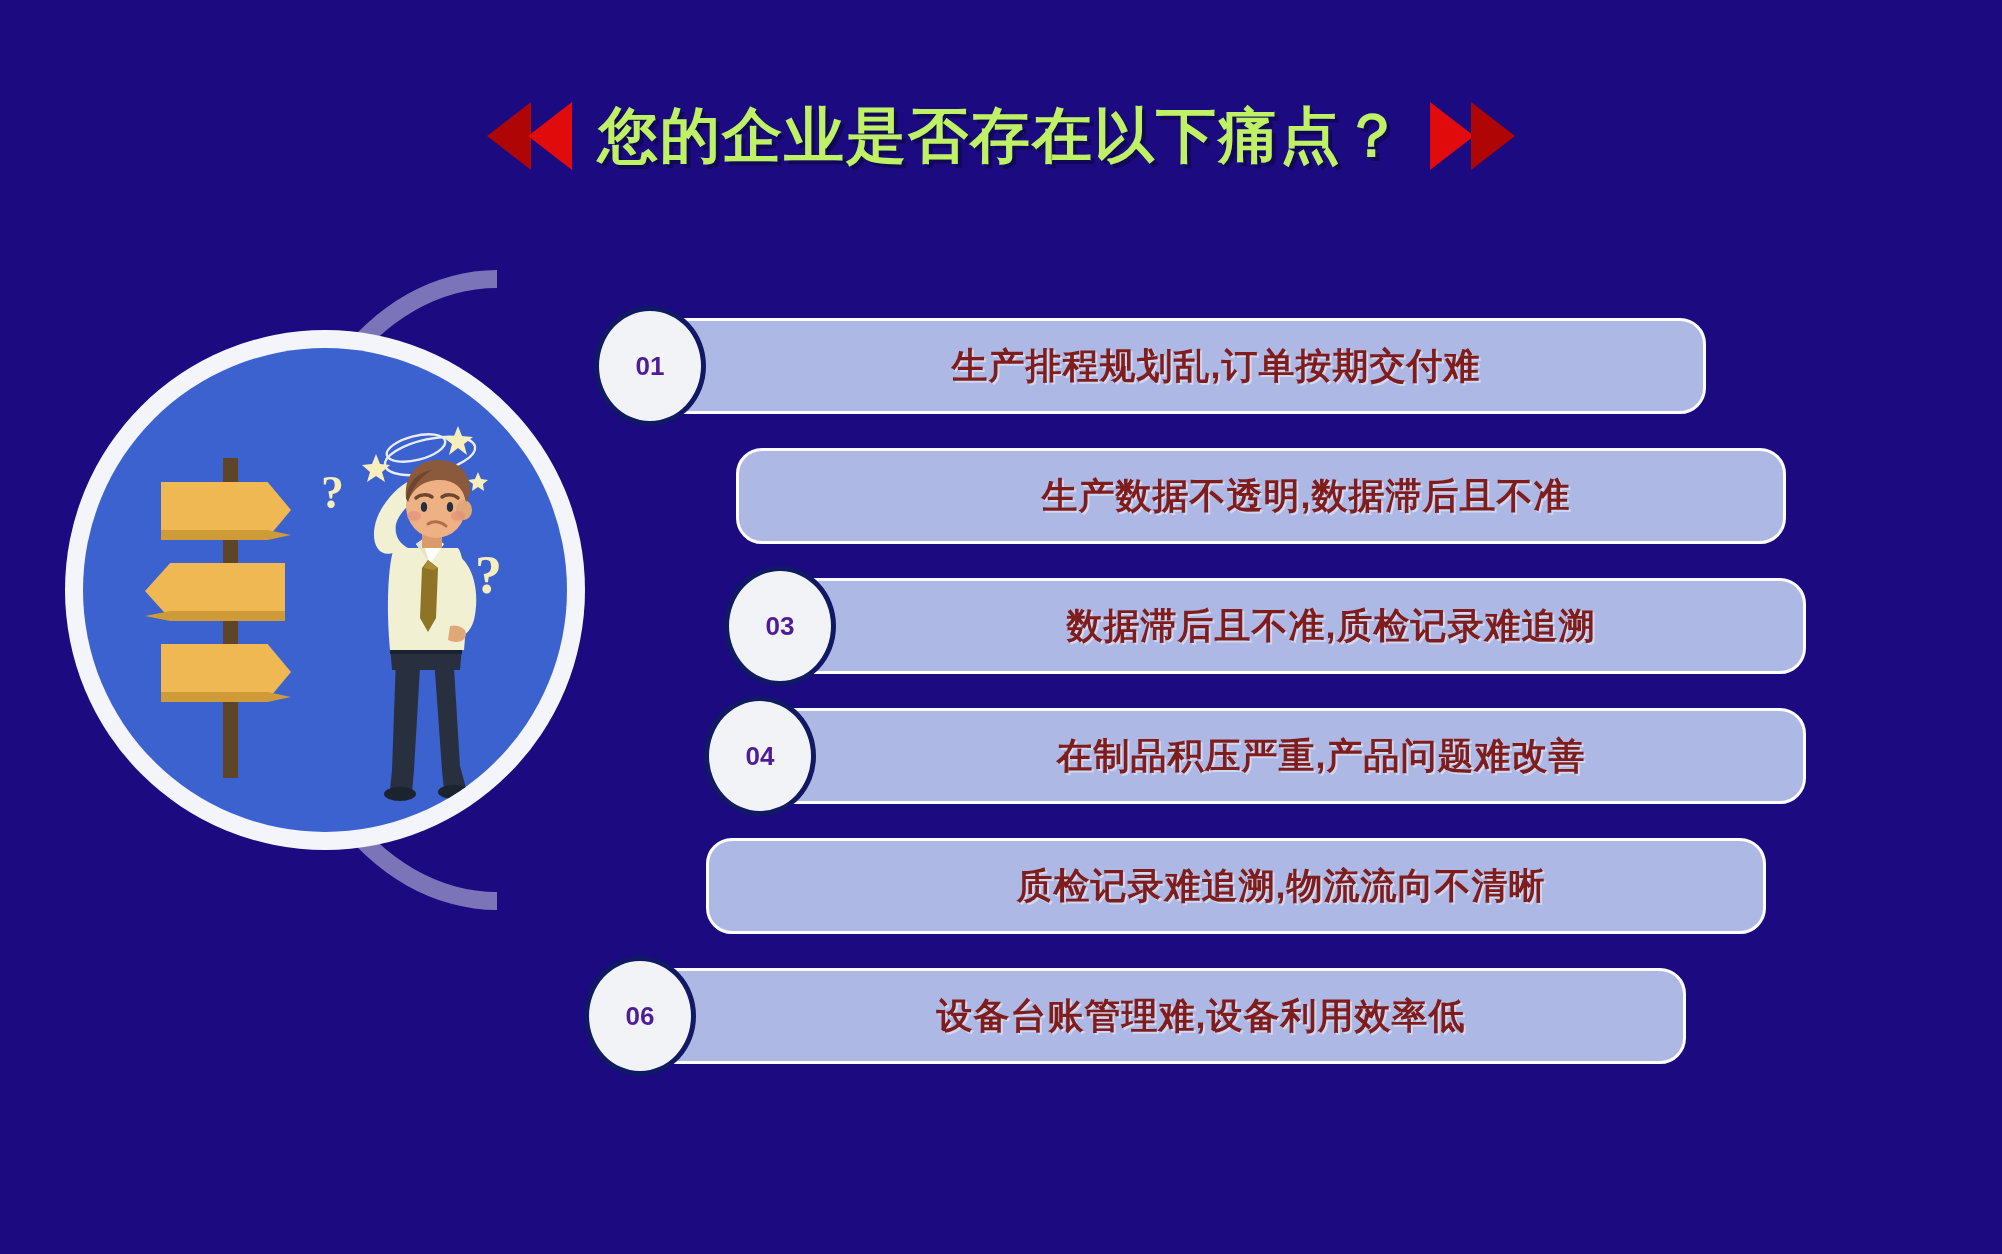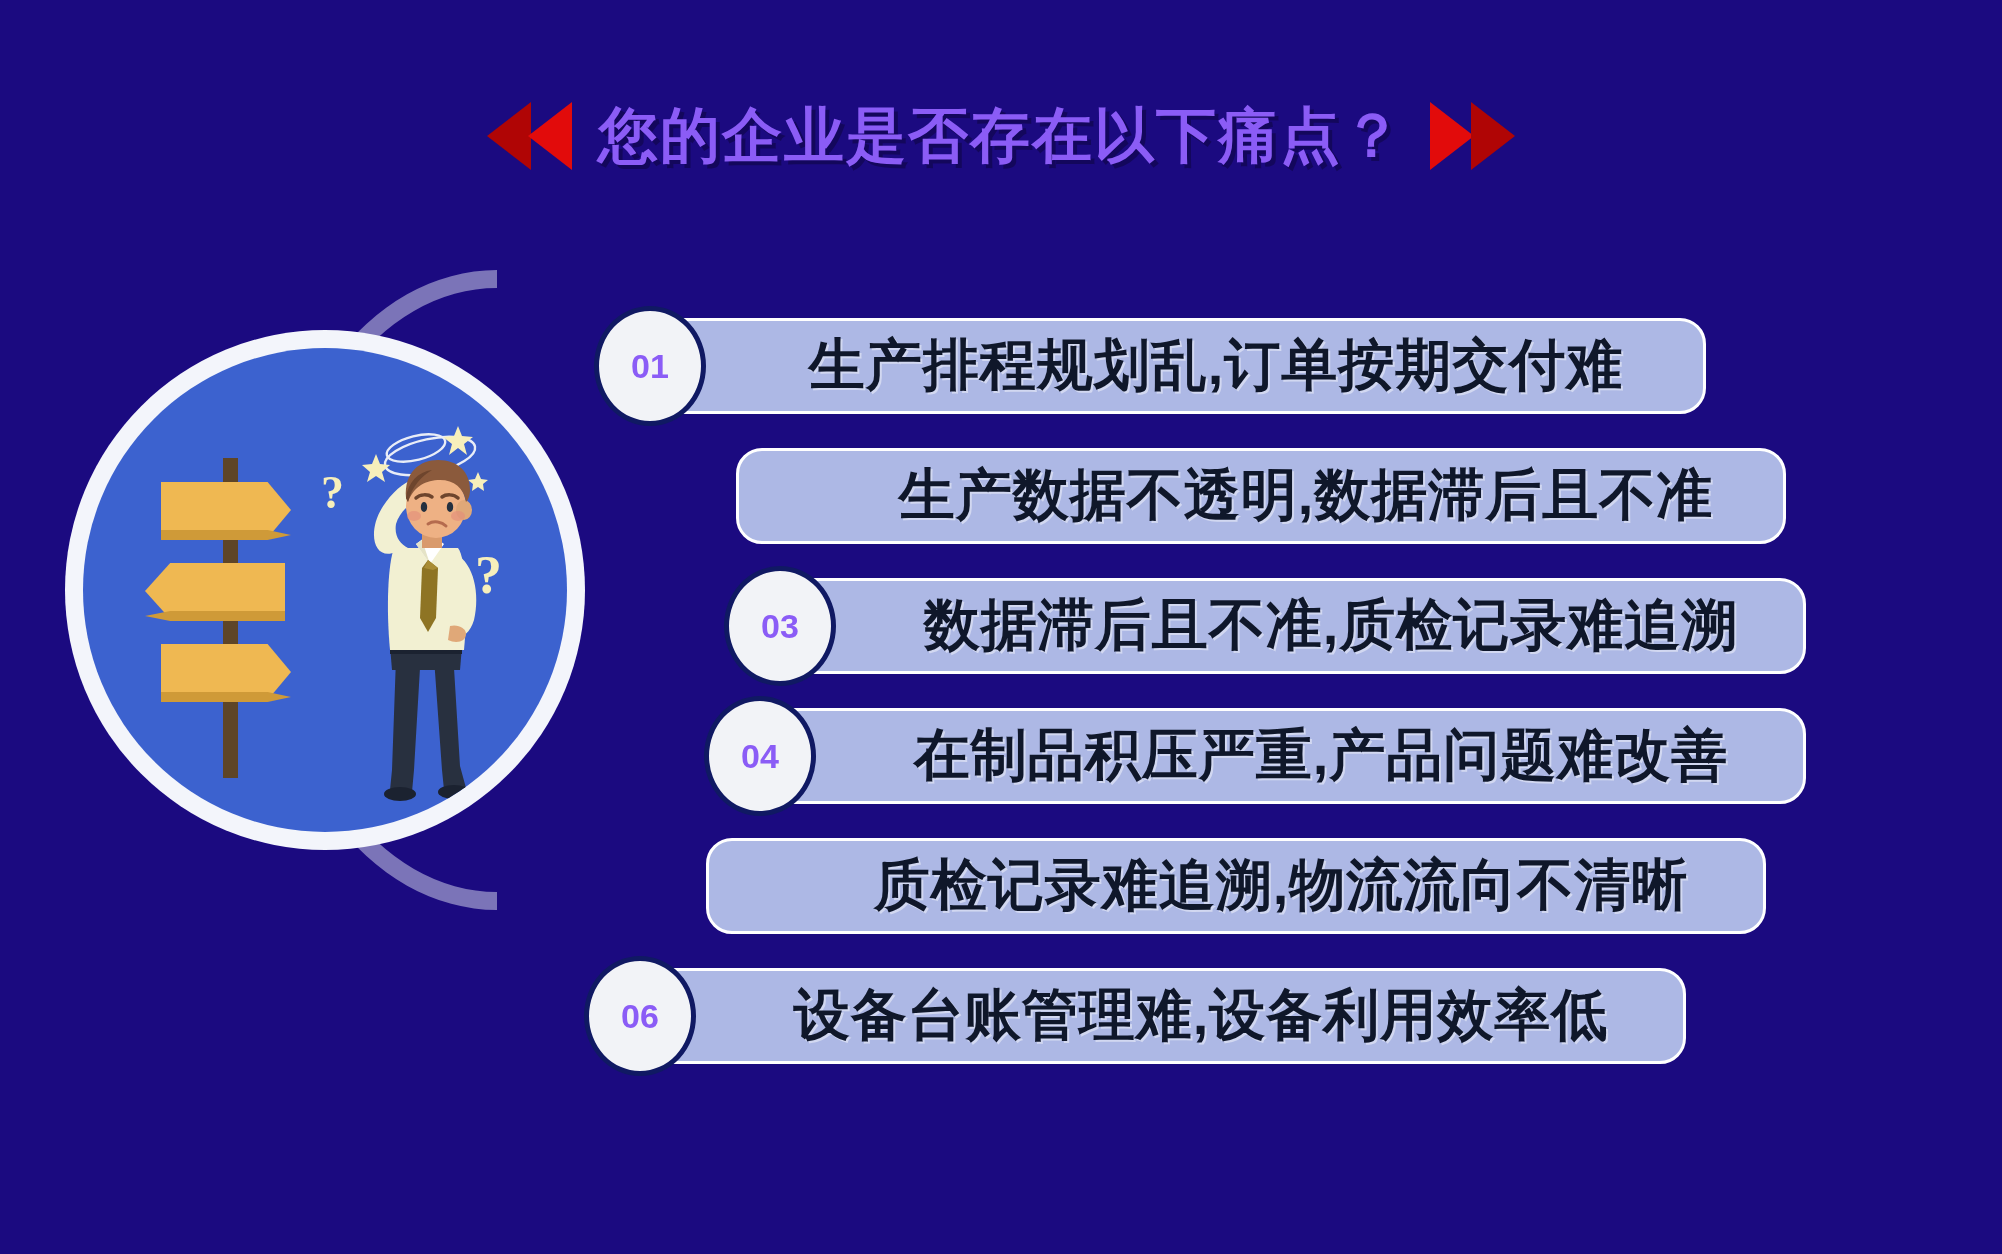--- a/index.html
+++ b/index.html
@@ -25,21 +25,21 @@
   }
   .tri-right{
     border-top:34px solid transparent;
     border-bottom:34px solid transparent;
     border-left:44px solid #e20b0b;
   }
   .tri.dark-l{ border-right-color:#b00505; margin-right:-3px; }
   .tri.dark-r{ border-left-color:#b00505; margin-left:-3px; }
 
   #title-text{
-    color:#8b5cf6;
+    color:#bef264;
     font-size:60px;
     font-weight:bold;
     letter-spacing:2px;
     white-space:nowrap;
     text-shadow:4px 4px 0 rgba(0,0,0,.28);
   }
 
   
   #illustration-area{
     position:absolute; left:60px; top:290px; width:620px; height:600px;
@@ -91,36 +91,36 @@
   }
   .row{ position:absolute; height:96px; }
   .bar{
     position:absolute; left:0; top:0; height:96px; width:100%;
     background:#adb8e5;
     border:3px solid #ffffff;
     border-radius:26px;
     display:flex; align-items:center; justify-content:center;
   }
   .bar-text{
-    color:#0f172a;
-    font-size:56px;
+    color:#7f1d1d;
+    font-size:36px;
     font-weight:bold;
     letter-spacing:1px;
     white-space:nowrap;
     padding-left:90px;
     text-shadow:2px 2px 0 rgba(255,255,255,.45);
   }
   .badge{
     position:absolute; left:-42px; top:-12px;
     width:112px; height:120px;
     background:#f2f3f7;
     border:5px solid #101963;
     border-radius:50%;
     display:flex; align-items:center; justify-content:center;
-    color:#8b5cf6; font-size:34px; font-weight:bold;
+    color:#4c1d95; font-size:26px; font-weight:bold;
     z-index:3;
   }
 </style>
 </head>
 <body>
 
 <div id="title-bar">
   <span class="arrow-group">
     <span class="tri tri-left dark-l"></span>
     <span class="tri tri-left"></span>

